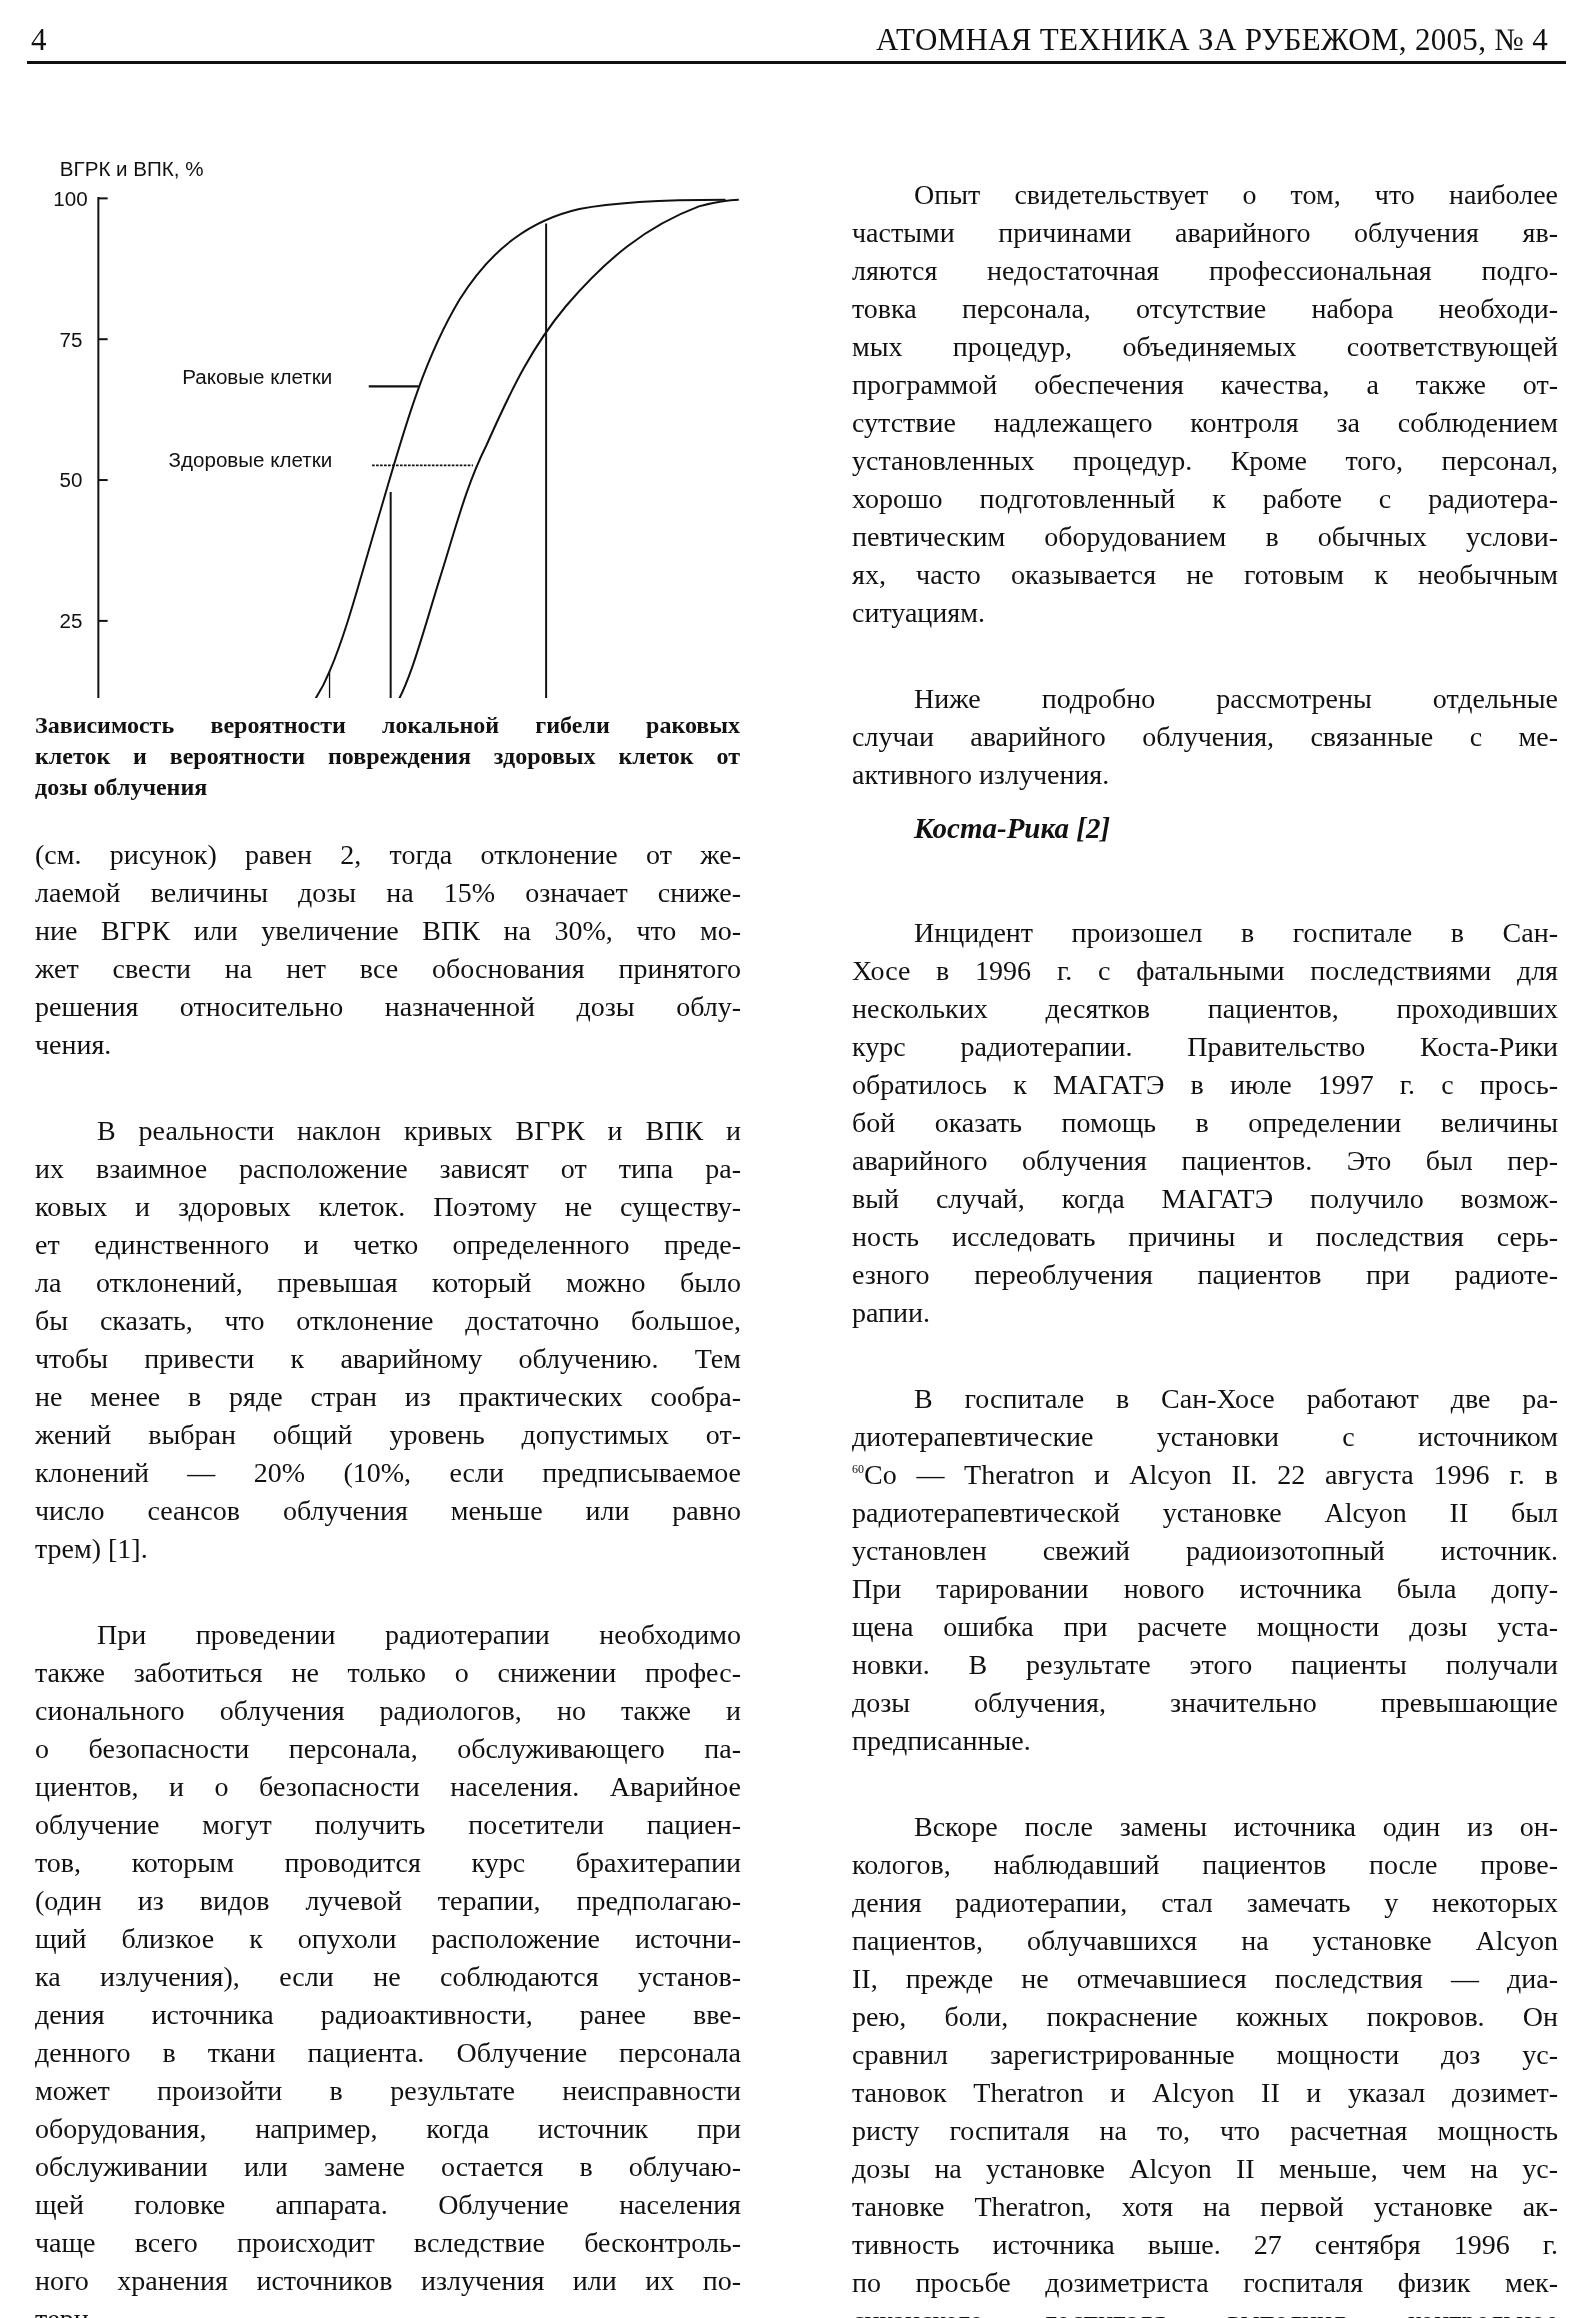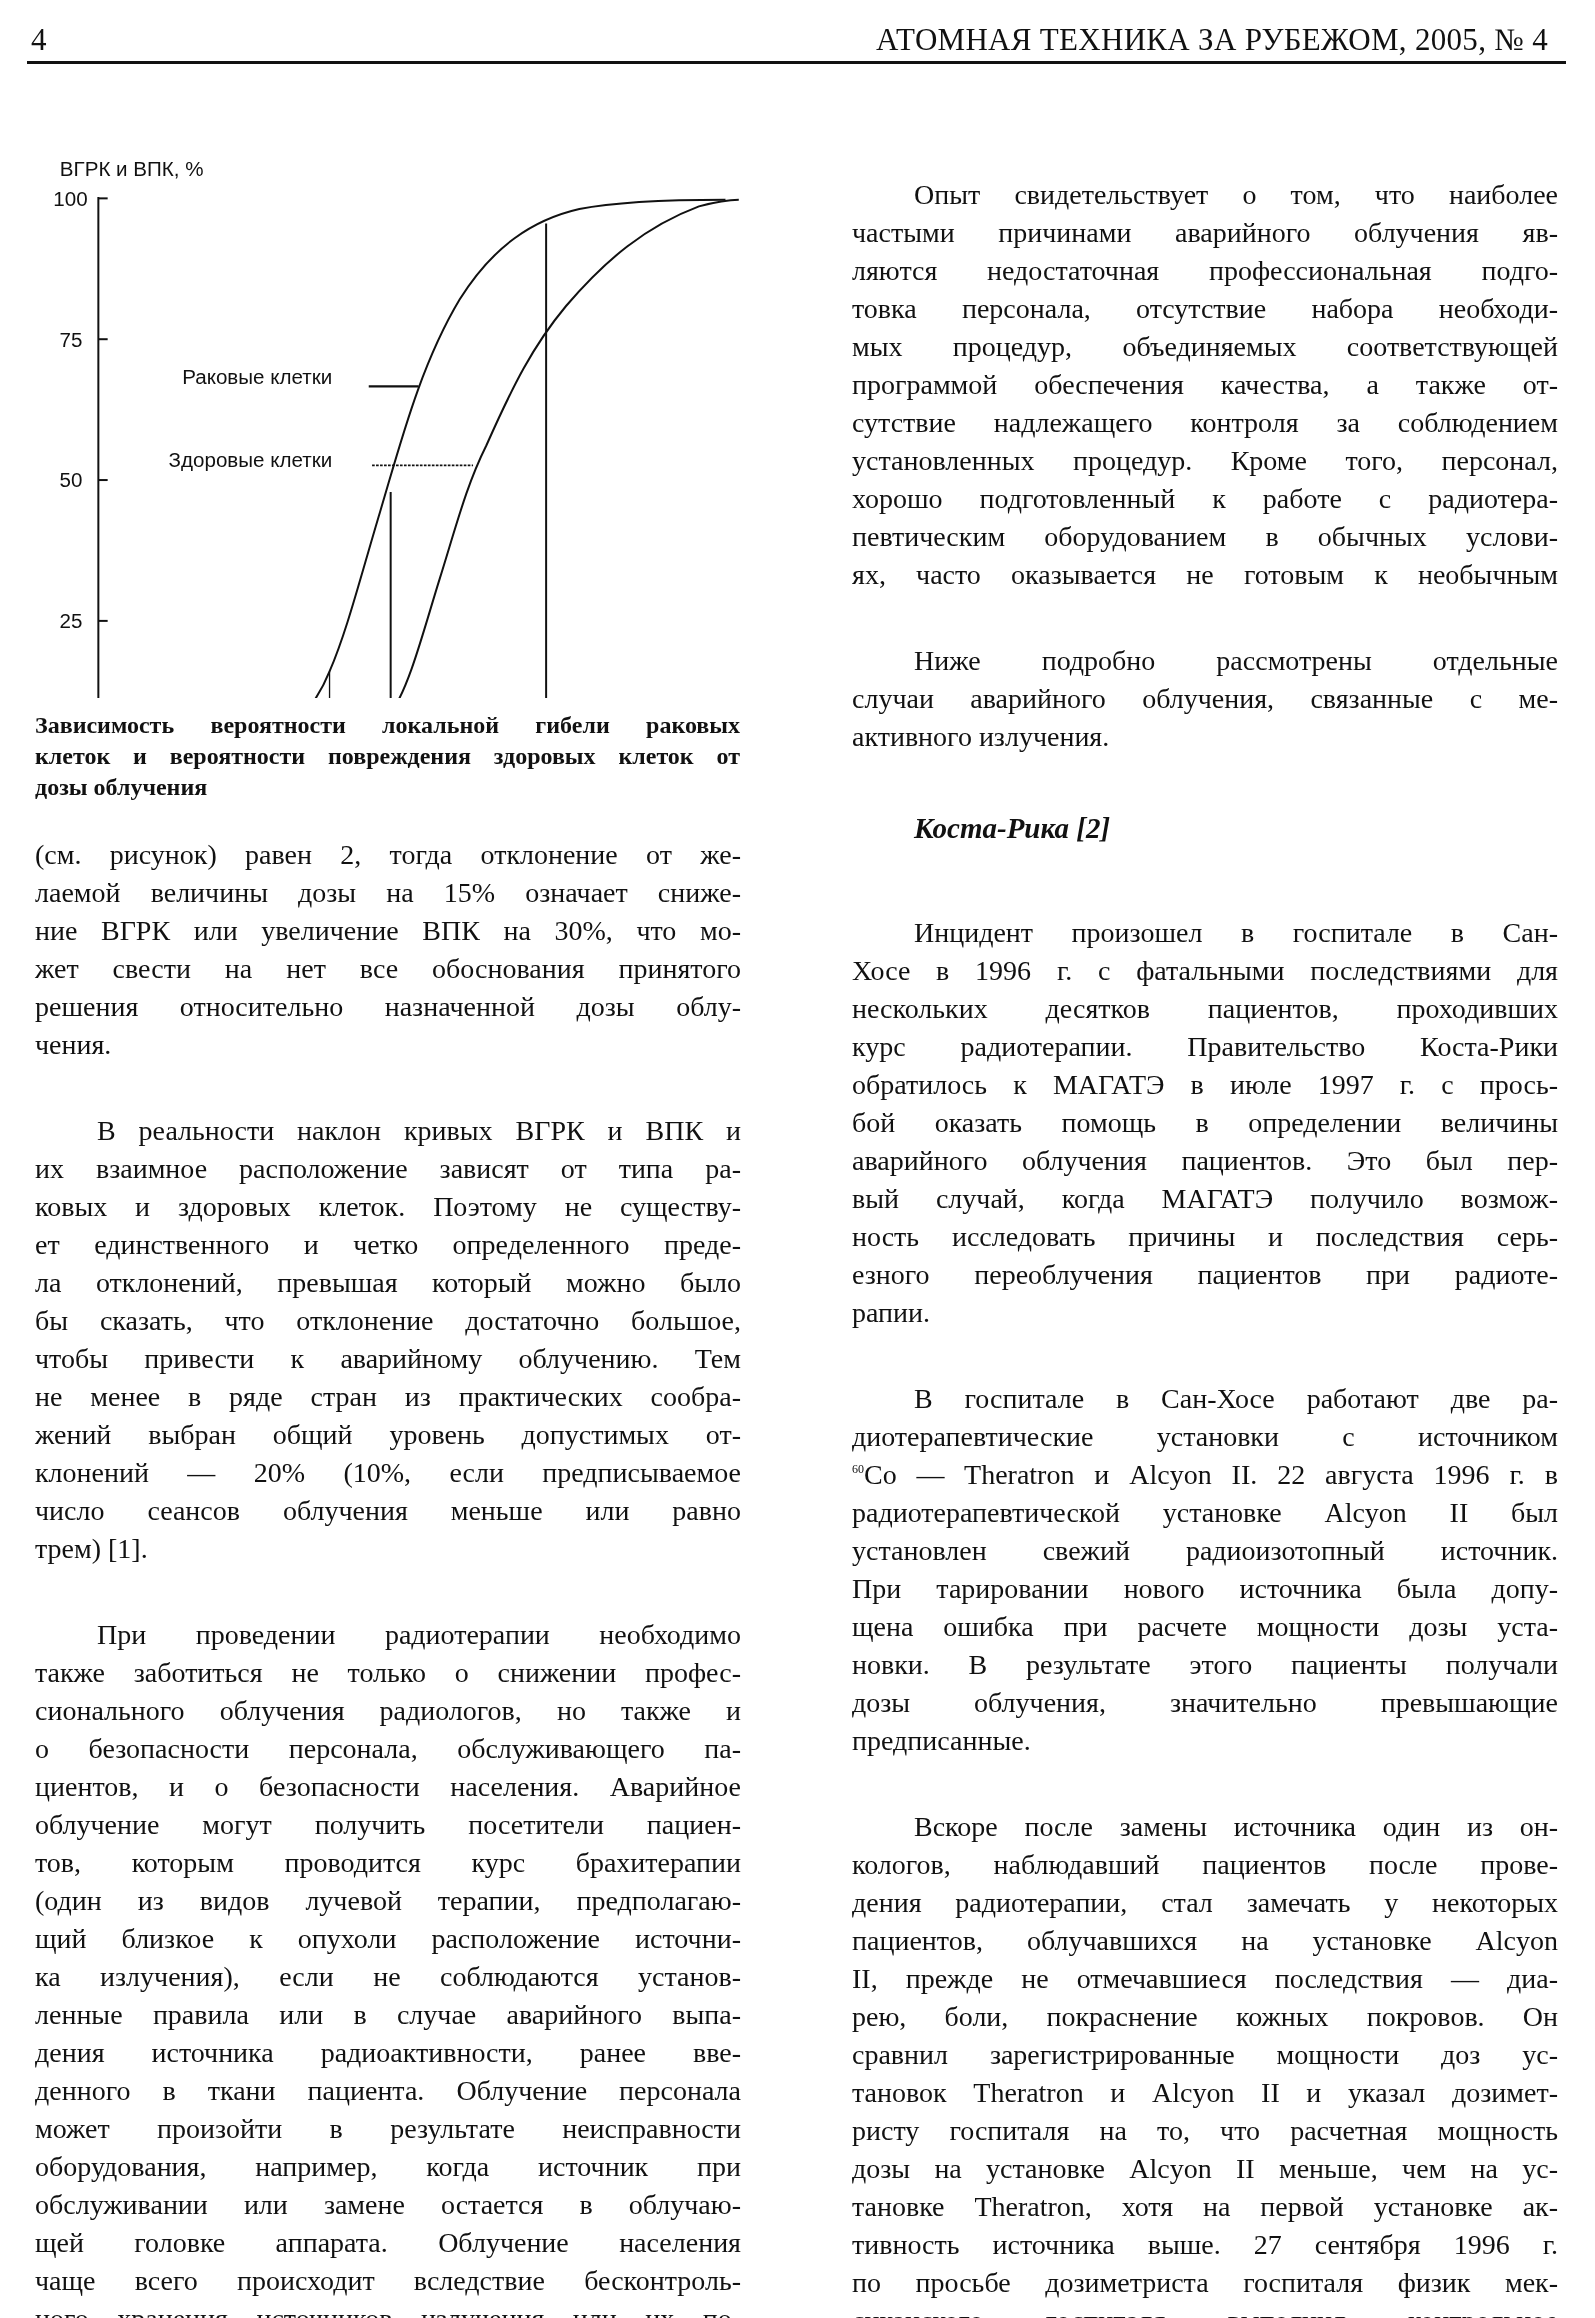--- a/index.html
+++ b/index.html
@@ -108,21 +108,20 @@
   <span class="ln ind">При проведении радиотерапии необходимо</span>
   <span class="ln">также заботиться не только о снижении профес-</span>
   <span class="ln">сионального облучения радиологов, но также и</span>
   <span class="ln">о безопасности персонала, обслуживающего па-</span>
   <span class="ln">циентов, и о безопасности населения. Аварийное</span>
   <span class="ln">облучение могут получить посетители пациен-</span>
   <span class="ln">тов, которым проводится курс брахитерапии</span>
   <span class="ln">(один из видов лучевой терапии, предполагаю-</span>
   <span class="ln">щий близкое к опухоли расположение источни-</span>
   <span class="ln">ка излучения), если не соблюдаются установ-</span>
-  <span class="ln">ленные правила или в случае аварийного выпа-</span>
   <span class="ln">дения источника радиоактивности, ранее вве-</span>
   <span class="ln">денного в ткани пациента. Облучение персонала</span>
   <span class="ln">может произойти в результате неисправности</span>
   <span class="ln">оборудования, например, когда источник при</span>
   <span class="ln">обслуживании или замене остается в облучаю-</span>
   <span class="ln">щей головке аппарата. Облучение населения</span>
   <span class="ln">чаще всего происходит вследствие бесконтроль-</span>
   <span class="ln">ного хранения источников излучения или их по-</span>
   <span class="ln last">тери.</span>
 </div>
@@ -132,20 +131,21 @@
   <span class="ln">частыми причинами аварийного облучения яв-</span>
   <span class="ln">ляются недостаточная профессиональная подго-</span>
   <span class="ln">товка персонала, отсутствие набора необходи-</span>
   <span class="ln">мых процедур, объединяемых соответствующей</span>
   <span class="ln">программой обеспечения качества, а также от-</span>
   <span class="ln">сутствие надлежащего контроля за соблюдением</span>
   <span class="ln">установленных процедур. Кроме того, персонал,</span>
   <span class="ln">хорошо подготовленный к работе с радиотера-</span>
   <span class="ln">певтическим оборудованием в обычных услови-</span>
   <span class="ln">ях, часто оказывается не готовым к необычным</span>
+  <span class="ln last">ситуациям.</span>
   <span class="ln ind">Ниже подробно рассмотрены отдельные</span>
   <span class="ln">случаи аварийного облучения, связанные с ме-</span>
   <span class="ln last">активного излучения.</span>
 </div>
 
 <div class="heading">Коста-Рика [2]</div>
 
 <div class="col col-right-b">
   <span class="ln ind">Инцидент произошел в госпитале в Сан-</span>
   <span class="ln">Хосе в 1996 г. с фатальными последствиями для</span>

